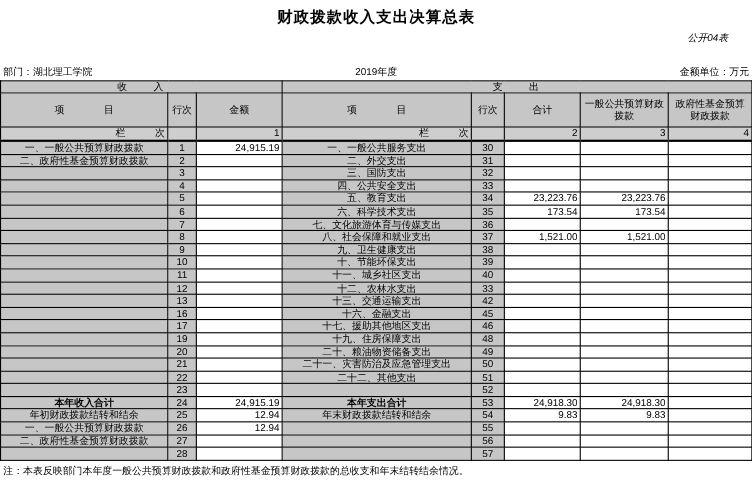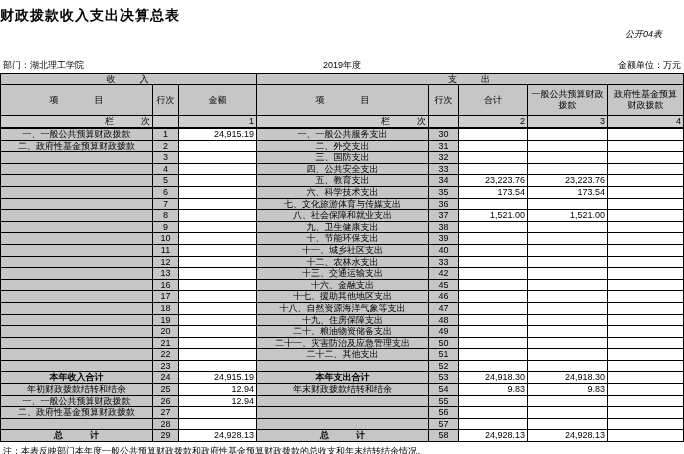--- a/index.html
+++ b/index.html
@@ -2,21 +2,21 @@
 <html><head>
 <meta charset="utf-8">
 <style>
   html,body{margin:0;padding:0;background:#fff;}
   .page{
     width:684px;height:454px;background:#fff;position:relative;
     font-family:"Liberation Sans","DejaVu Sans",sans-serif;color:#000;
     overflow:hidden;
   }
   .title{
-    font-weight:bold;font-size:14px;padding-top:7px;letter-spacing:1px;
+    text-align:center;font-weight:bold;font-size:14px;padding-top:7px;letter-spacing:1px;
   }
   .code-line{
     text-align:right;font-size:9px;padding-right:22px;margin-top:3px;font-style:italic;
   }
   .info-row{
     display:grid;grid-template-columns:1fr auto 1fr;font-size:9px;
     padding:0 3px;margin-top:18px;align-items:end;
   }
   .info-left{text-align:left;}
   .info-center{text-align:center;}
@@ -246,30 +246,20 @@
           <td class="num g">17</td>
           <td class="val"></td>
           <td class="item g">十七、援助其他地区支出</td>
           <td class="num g">46</td>
           <td class="val"></td>
           <td class="val"></td>
           <td class="val"></td>
         </tr>
         <tr>
           <td class="item g"></td>
-          <td class="num g">18</td>
-          <td class="val"></td>
-          <td class="item g">十八、自然资源海洋气象等支出</td>
-          <td class="num g">47</td>
-          <td class="val"></td>
-          <td class="val"></td>
-          <td class="val"></td>
-        </tr>
-        <tr>
-          <td class="item g"></td>
           <td class="num g">19</td>
           <td class="val"></td>
           <td class="item g">十九、住房保障支出</td>
           <td class="num g">48</td>
           <td class="val"></td>
           <td class="val"></td>
           <td class="val"></td>
         </tr>
         <tr>
           <td class="item g"></td>
@@ -354,28 +344,18 @@
         <tr>
           <td class="item g"></td>
           <td class="num g">28</td>
           <td class="val"></td>
           <td class="item g"></td>
           <td class="num g">57</td>
           <td class="val"></td>
           <td class="val"></td>
           <td class="val"></td>
         </tr>
-        <tr>
-          <td class="item g sum">总　　　计</td>
-          <td class="num g">29</td>
-          <td class="val sumv">24,928.13</td>
-          <td class="item g sum">总　　　计</td>
-          <td class="num g">58</td>
-          <td class="val">24,928.13</td>
-          <td class="val">24,928.13</td>
-          <td class="val"></td>
-        </tr>
       </tbody>
   </table>
 
   <div class="note">注：本表反映部门本年度一般公共预算财政拨款和政府性基金预算财政拨款的总收支和年末结转结余情况。</div>
 
 </div>
 
 </body></html>

